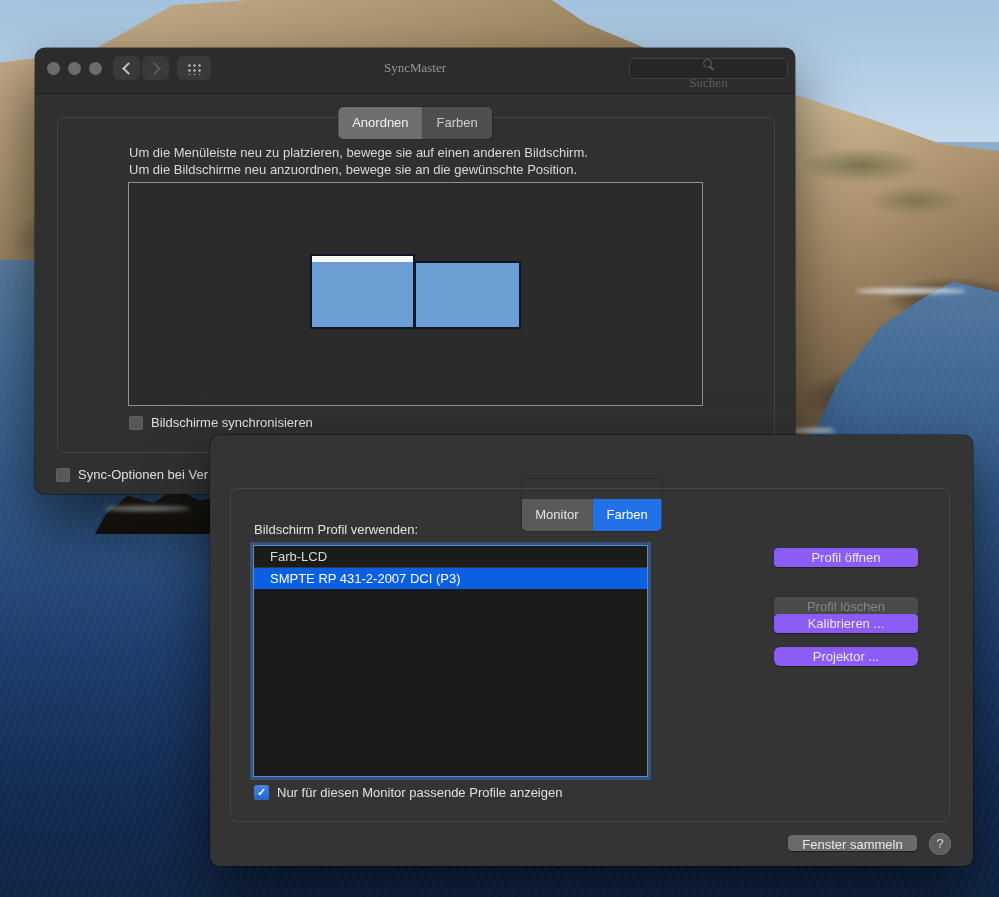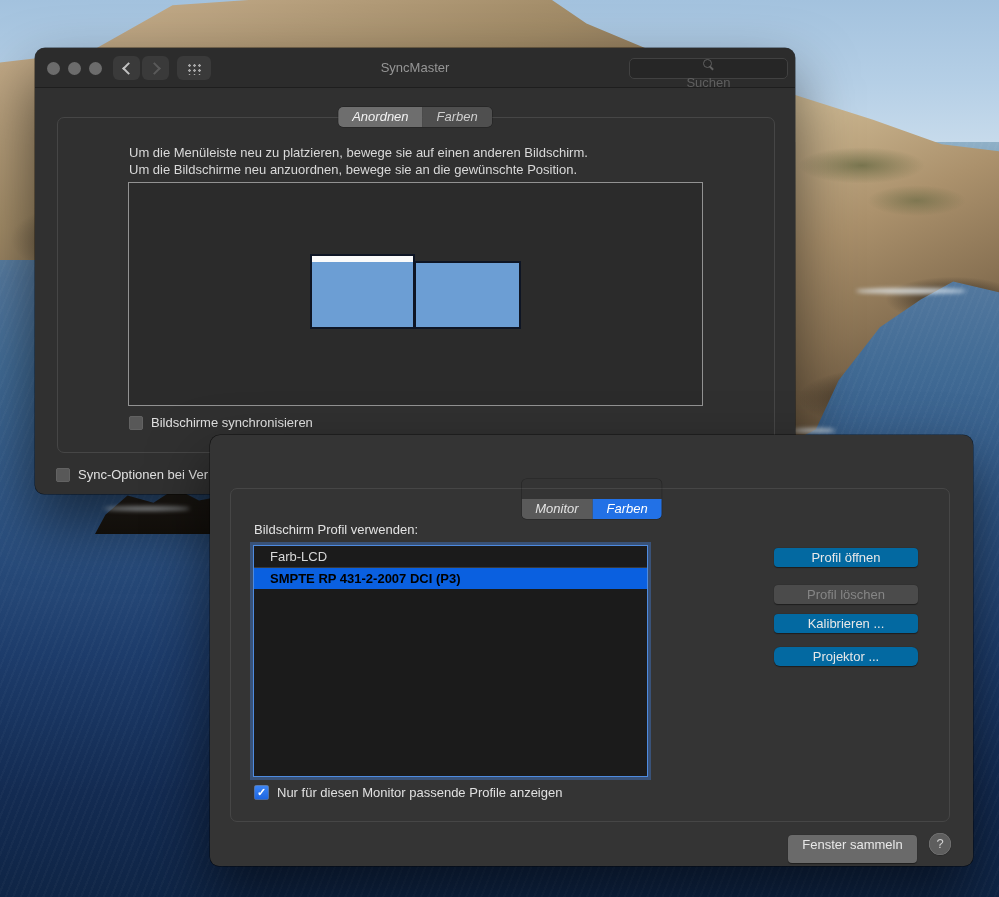--- a/index.html
+++ b/index.html
@@ -35,37 +35,37 @@
     background:linear-gradient(180deg,#2b251e 0%,#16120d 100%); }
   .surf { position:absolute; background:rgba(232,240,245,.75); filter:blur(2px); border-radius:50%; }
   .surf-a { left:856px; top:288px; width:110px; height:6px; }
   .surf-b { left:793px; top:428px; width:42px; height:5px; }
   .surf-c { left:104px; top:506px; width:86px; height:5px; }
 
   
   .window { position:absolute; box-shadow:0 28px 60px rgba(0,0,0,.55), 0 0 0 0.5px rgba(0,0,0,.65); }
   .seg { position:absolute; left:50%; transform:translateX(-50%); display:flex;
          border-radius:5px; overflow:hidden; font-size:13px; z-index:3; box-shadow:0 0 0 0.5px rgba(0,0,0,.35); }
-  .seg .s { padding:2px 14px; line-height:16px; background:#4f4f4f; color:#cfcfcf;font-style:italic; }
+  .seg .s { padding:8px 14px; line-height:16px; background:#4f4f4f; color:#cfcfcf; }
   .seg .s.sel { background:#6e6e6e; color:#f2f2f2; }
-  .btn { position:absolute; background:#0369a1; color:#e8e8e8; border-radius:4px; font-size:13px;
+  .btn { position:absolute; background:#8b5cf6; color:#e8e8e8; border-radius:4px; font-size:13px;
          text-align:center; box-shadow:0 0.5px 1px rgba(0,0,0,.45); }
   .btn.disabled { background:#4b4b4b; color:#868686; }
   .cb { width:14px; height:14px; border-radius:3px; background:#585858;
         box-shadow:inset 0 0 0 0.5px #6d6d6d; flex:0 0 auto; }
   .cb.checked { background:linear-gradient(#3f87f5,#1b64e1); color:#fff; font-size:11px;
                 line-height:14px; text-align:center; font-weight:bold; }
   .cbrow { position:absolute; display:flex; align-items:center; gap:8px;
            font-size:13px; color:#e0e0e0; white-space:nowrap; }
 
   
   .bw { left:35px; top:48px; width:760px; height:446px; background:#303030;
         border-radius:10px 10px 9px 9px; z-index:5; }
-  .bw-titlebar { position:relative; height:40px; background:#2c2c2c;
-        border-radius:10px 10px 0 0; border-bottom:1px solid #1e1e1e; }
+  .bw-titlebar { position:relative; height:46px; background:#2c2c2c;
+        border-radius:10px 10px 0 0; border-bottom:1px solid #1e1e1e;font-family:Liberation Serif, serif; }
   .tl { position:absolute; top:14px; display:flex; gap:8px; left:12px; }
   .tl span { width:13px; height:13px; border-radius:50%; background:#6c6c6c; }
   .navgrp { position:absolute; left:78px; top:8px; display:flex; gap:2px; }
   .navbtn { width:27px; height:24px; background:#3a3a3a; border-radius:6px;
             display:flex; align-items:center; justify-content:center; }
   .chev { width:9px; height:9px; border-left:2px solid #c2c2c2; border-bottom:2px solid #c2c2c2;
           transform:rotate(45deg); margin-left:3px; }
   .chev.fwd { transform:rotate(225deg); border-color:#5a5a5a; margin-left:-3px; }
   .gridbtn { position:absolute; left:142px; top:8px; width:34px; height:24px; background:#3a3a3a;
              border-radius:6px; display:flex; align-items:center; justify-content:center; }
@@ -105,27 +105,27 @@
   .fw-seg { top:44px; }
   .fw-seg .s { background:#5a5a5a; color:#e3e3e3;margin-top:20px; }
   .fw-seg .s.sel { background:#2271e6; color:#ffffff; }
   .fw-pane { position:absolute; left:20px; top:53px; width:720px; height:334px;
              border:1px solid #464646; border-radius:7px; z-index:2; }
   .fw-label { position:absolute; left:23px; top:33px; font-size:13px; color:#e2e2e2; }
   .plist { position:absolute; left:22px; top:56px; width:395px; height:232px; background:#1b1b1b;
            border:1px solid #4e8be0; box-shadow:0 0 0 3px rgba(64,120,205,.45); }
   .prow { height:22px; line-height:22px; padding:0 16px; font-size:13px; color:#d8d8d8;
           border-bottom:1px solid #3a3a3a; white-space:nowrap; overflow:hidden; }
-  .prow.sel { height:21px; line-height:21px; background:#0a60e0; color:#000000;
-              font-weight:bold; border-bottom:none; }
+  .prow.sel { height:21px; line-height:21px; background:#0a60e0; color:#ffffff;
+              font-weight:normal; border-bottom:none; }
   .fw-btn { left:543px; width:144px; height:19px; line-height:19px; }
-  .fw-btn.b1 { top:59px; } .fw-btn.b2 { top:96px; } .fw-btn.b3 { top:125px; } .fw-btn.b4 { top:158px;border-radius:6px; }
+  .fw-btn.b1 { top:59px; } .fw-btn.b2 { top:108px; } .fw-btn.b3 { top:125px; } .fw-btn.b4 { top:158px;border-radius:6px; }
   .fw-filter { left:23px; top:296px; }
   .fw-filter .cb { width:15px; height:15px; line-height:15px; }
-  .gather { left:578px; top:400px; width:129px; height:28px; line-height:20px; background:#6a6a6a; }
+  .gather { left:578px; top:400px; width:129px; height:16px; line-height:20px; background:#6a6a6a; }
   .help { position:absolute; left:719px; top:398px; width:22px; height:22px; border-radius:50%;
           background:#5e5e5e; box-shadow:inset 0 0 0 0.5px #7a7a7a, 0 0.5px 1px rgba(0,0,0,.4);
           color:#d2d2d2; font-size:13px; line-height:22px; text-align:center; }
 </style>
 </head>
 <body>
 
 <div class="desktop">
 
   <div class="wp wp-sky"></div>

